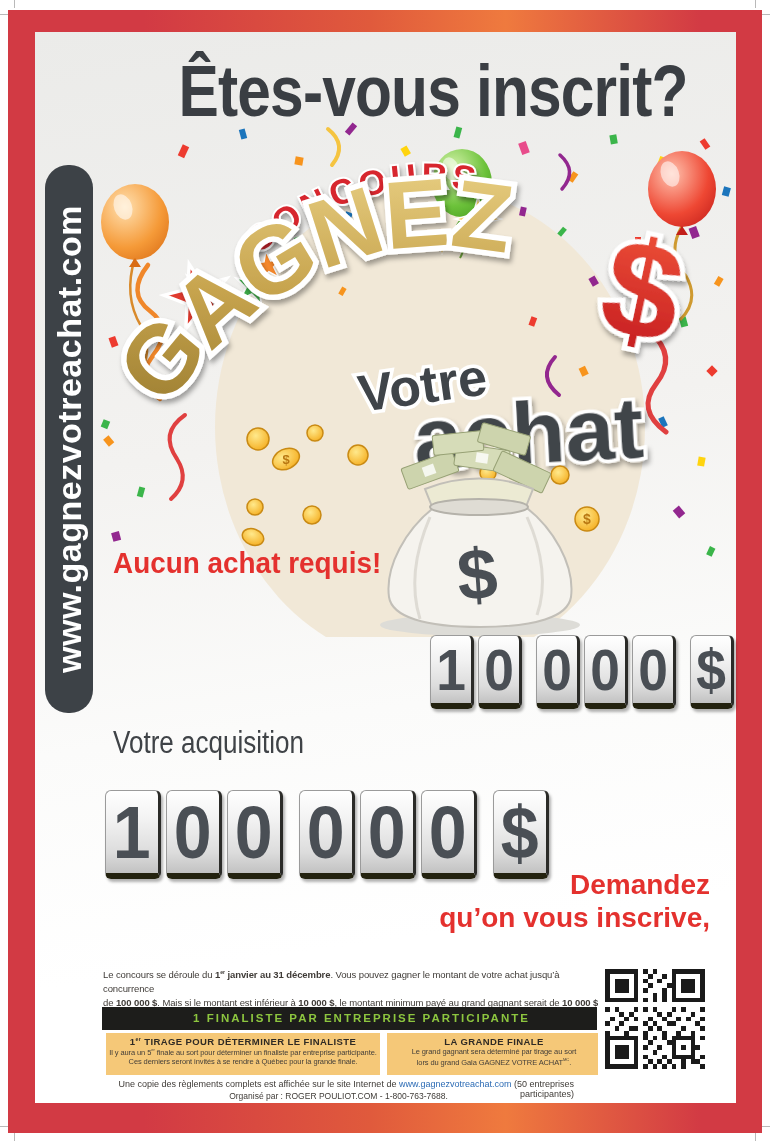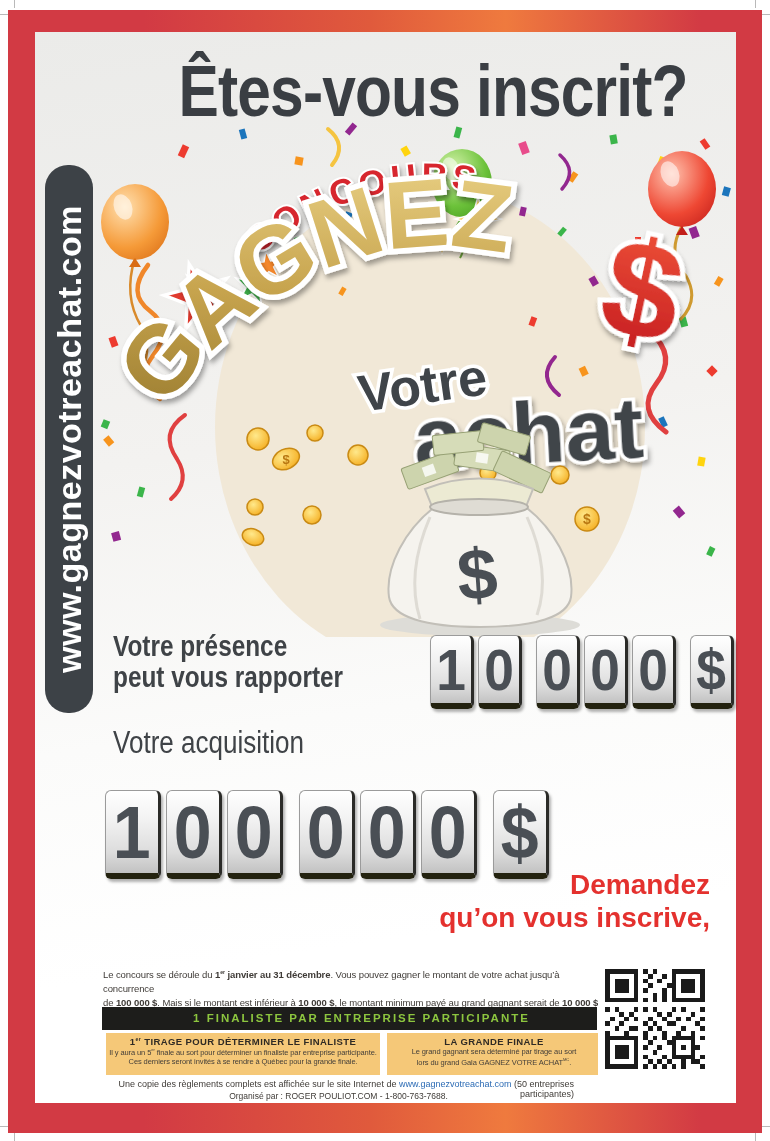--- a/index.html
+++ b/index.html
@@ -247,25 +247,24 @@
         </g>
         <path d="M 62,48 C 30,72 10,110 14,140 C 17,160 50,170 105,170 C 160,170 193,160 196,140 C 200,108 178,70 148,48 C 120,36 90,36 62,48 Z" fill="#f5f3ee" stroke="#c2bfb8" stroke-width="2"></path>
         <path d="M 55,60 C 40,95 35,130 45,162" fill="none" stroke="#dedbd4" stroke-width="3"></path>
         <path d="M 152,60 C 168,95 172,130 162,158" fill="none" stroke="#dedbd4" stroke-width="3"></path>
         <path d="M 58,52 C 80,40 130,40 150,52 L 158,32 C 124,18 84,18 50,32 Z" fill="#ecead3" stroke="#c2bfb8" stroke-width="2"></path>
         <ellipse cx="104" cy="50" rx="49" ry="8" fill="#dfdcd4" stroke="#b5b2aa" stroke-width="2"></ellipse>
         <text x="104" y="142" text-anchor="middle" font-size="72" font-weight="bold" fill="#4a4f55" font-family="Liberation Sans, sans-serif" transform="rotate(-4 104 142)">$</text>
       </g>
     </svg>
 
-
-    <div class="presence">
-      <div><span class="cx">Votre présence</span></div>
-      <div><span class="cx">peut vous rapporter</span></div>
-    </div>
+    <div class="no-purchase red">
+      <span class="cx" style="transform:scaleX(.93)">Aucun achat requis!</span>
+    </div>
+
 
     <div class="odo odo-sm">
       <div class="odo-group">
         <span class="odo-cell">
             <span class="odo-digit">1</span>
           </span>
         <span class="odo-cell">
             <span class="odo-digit">0</span>
           </span>
       </div>

